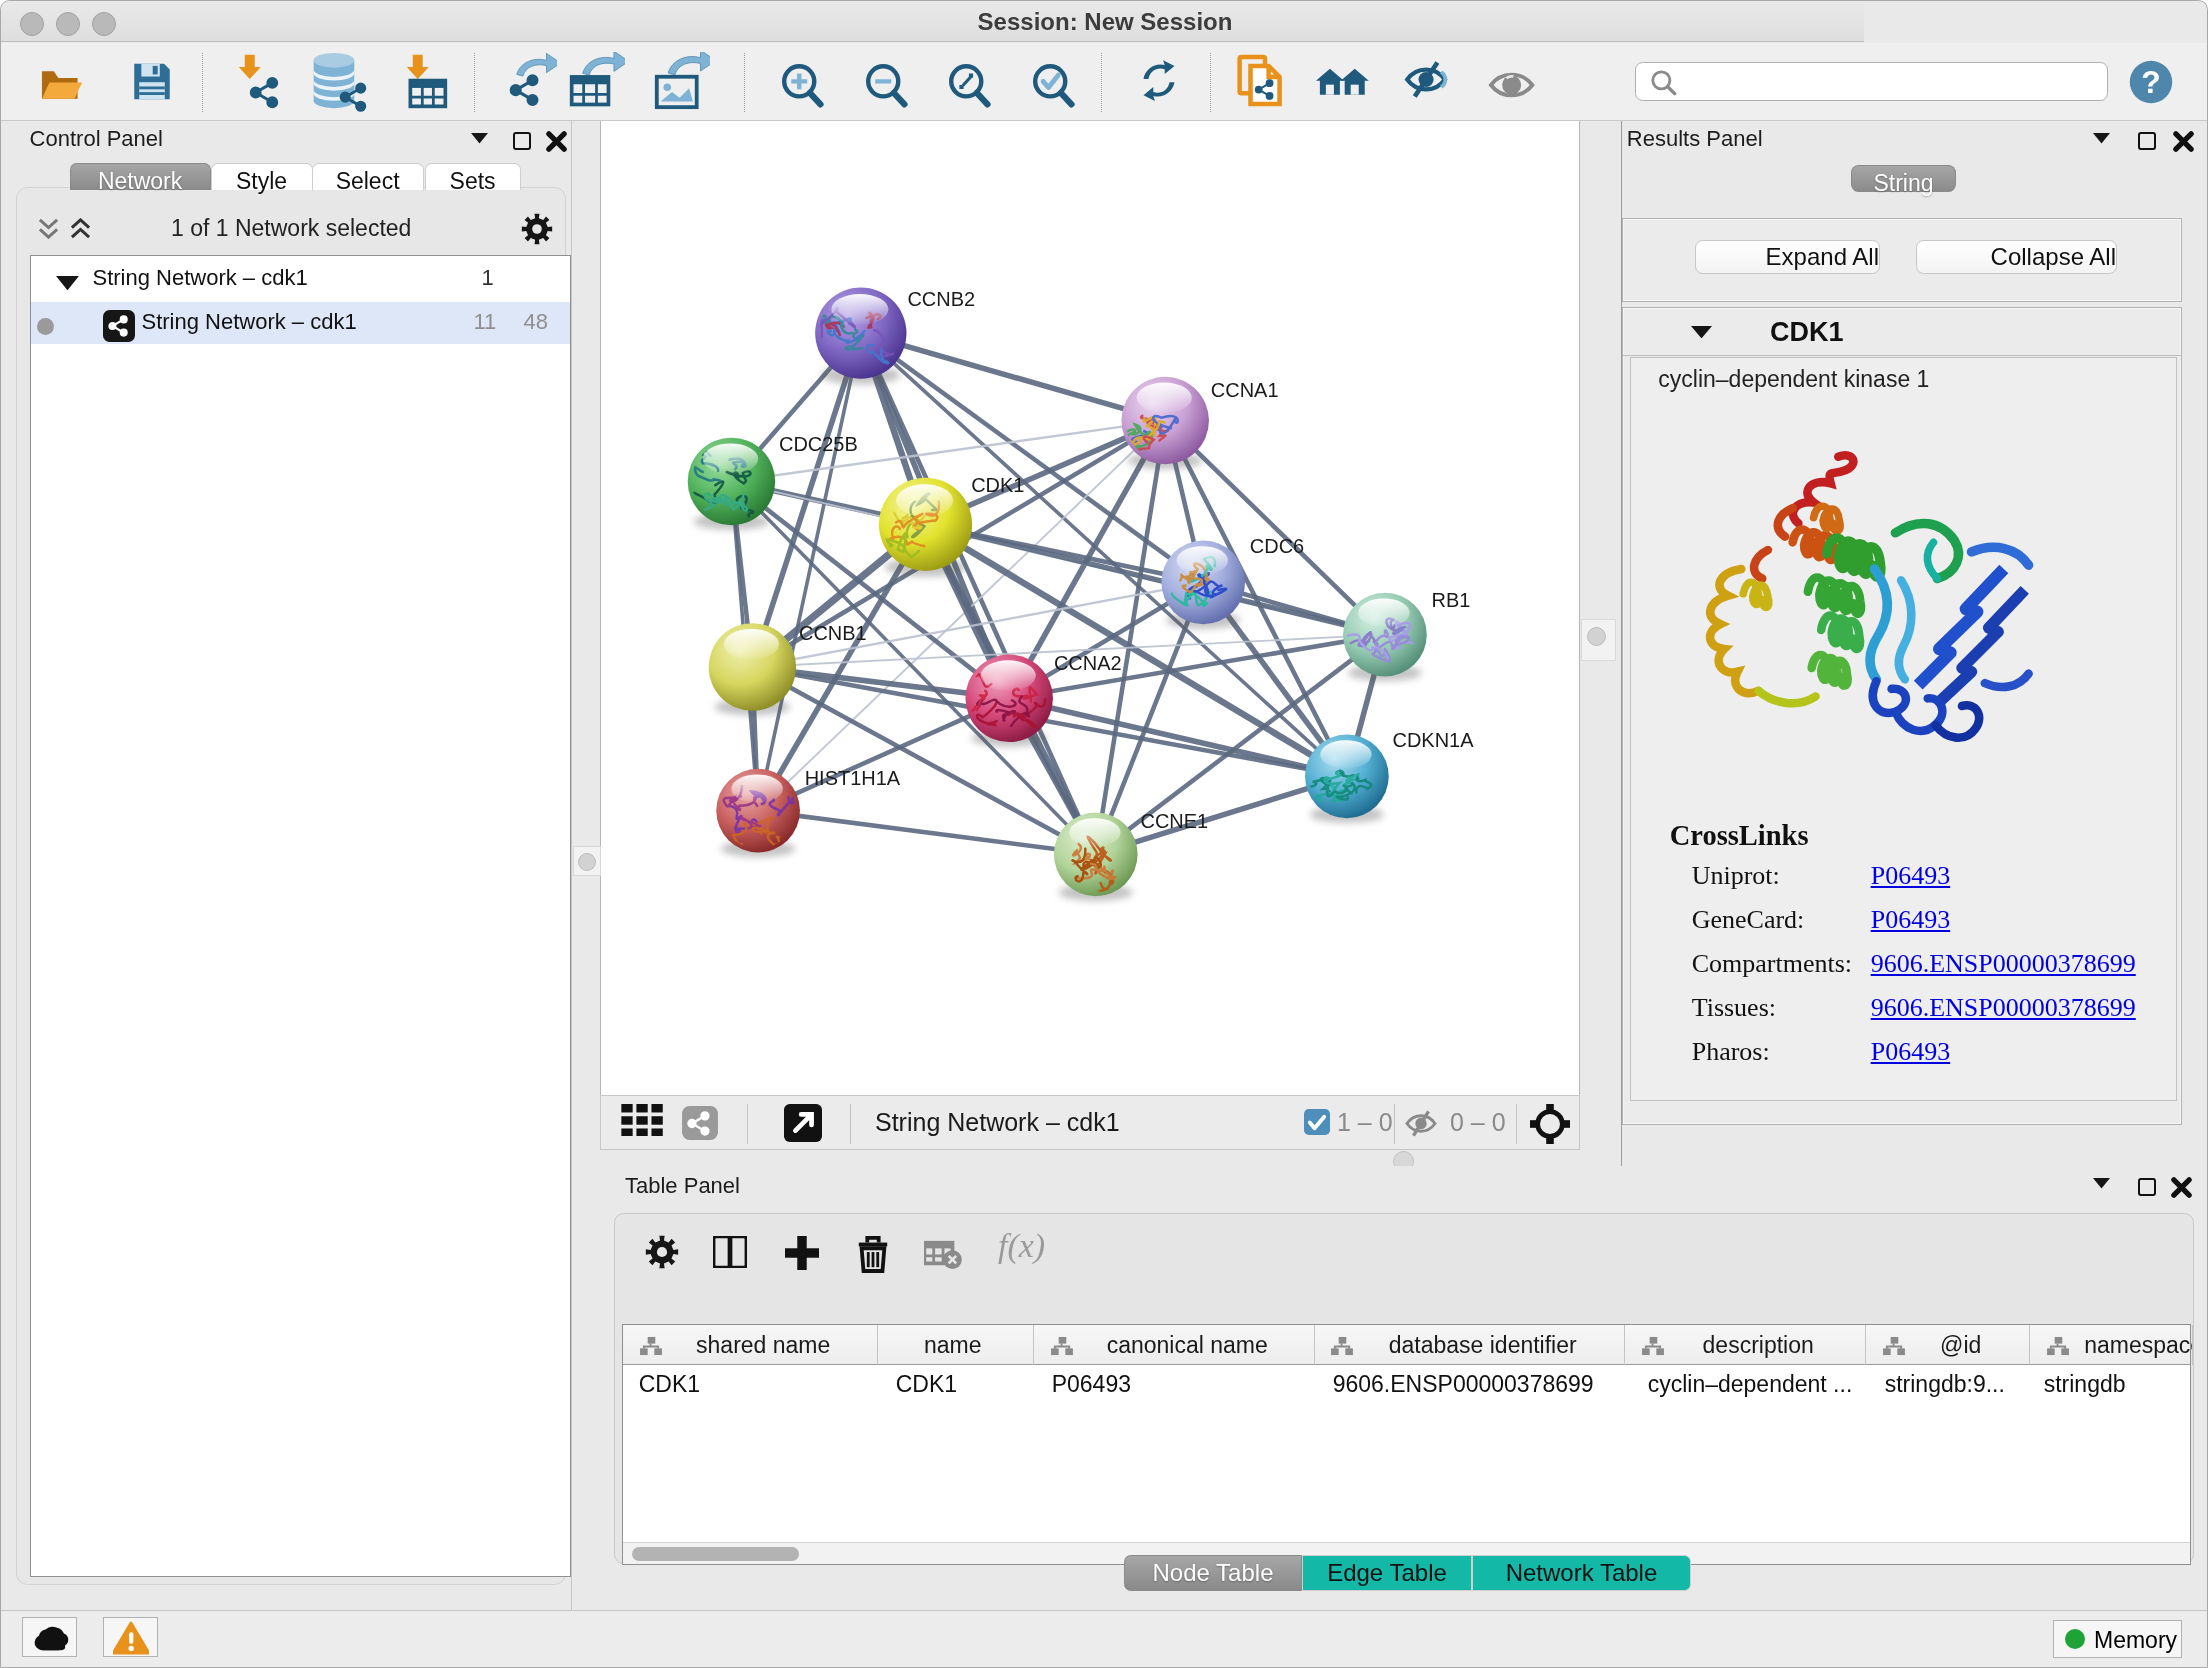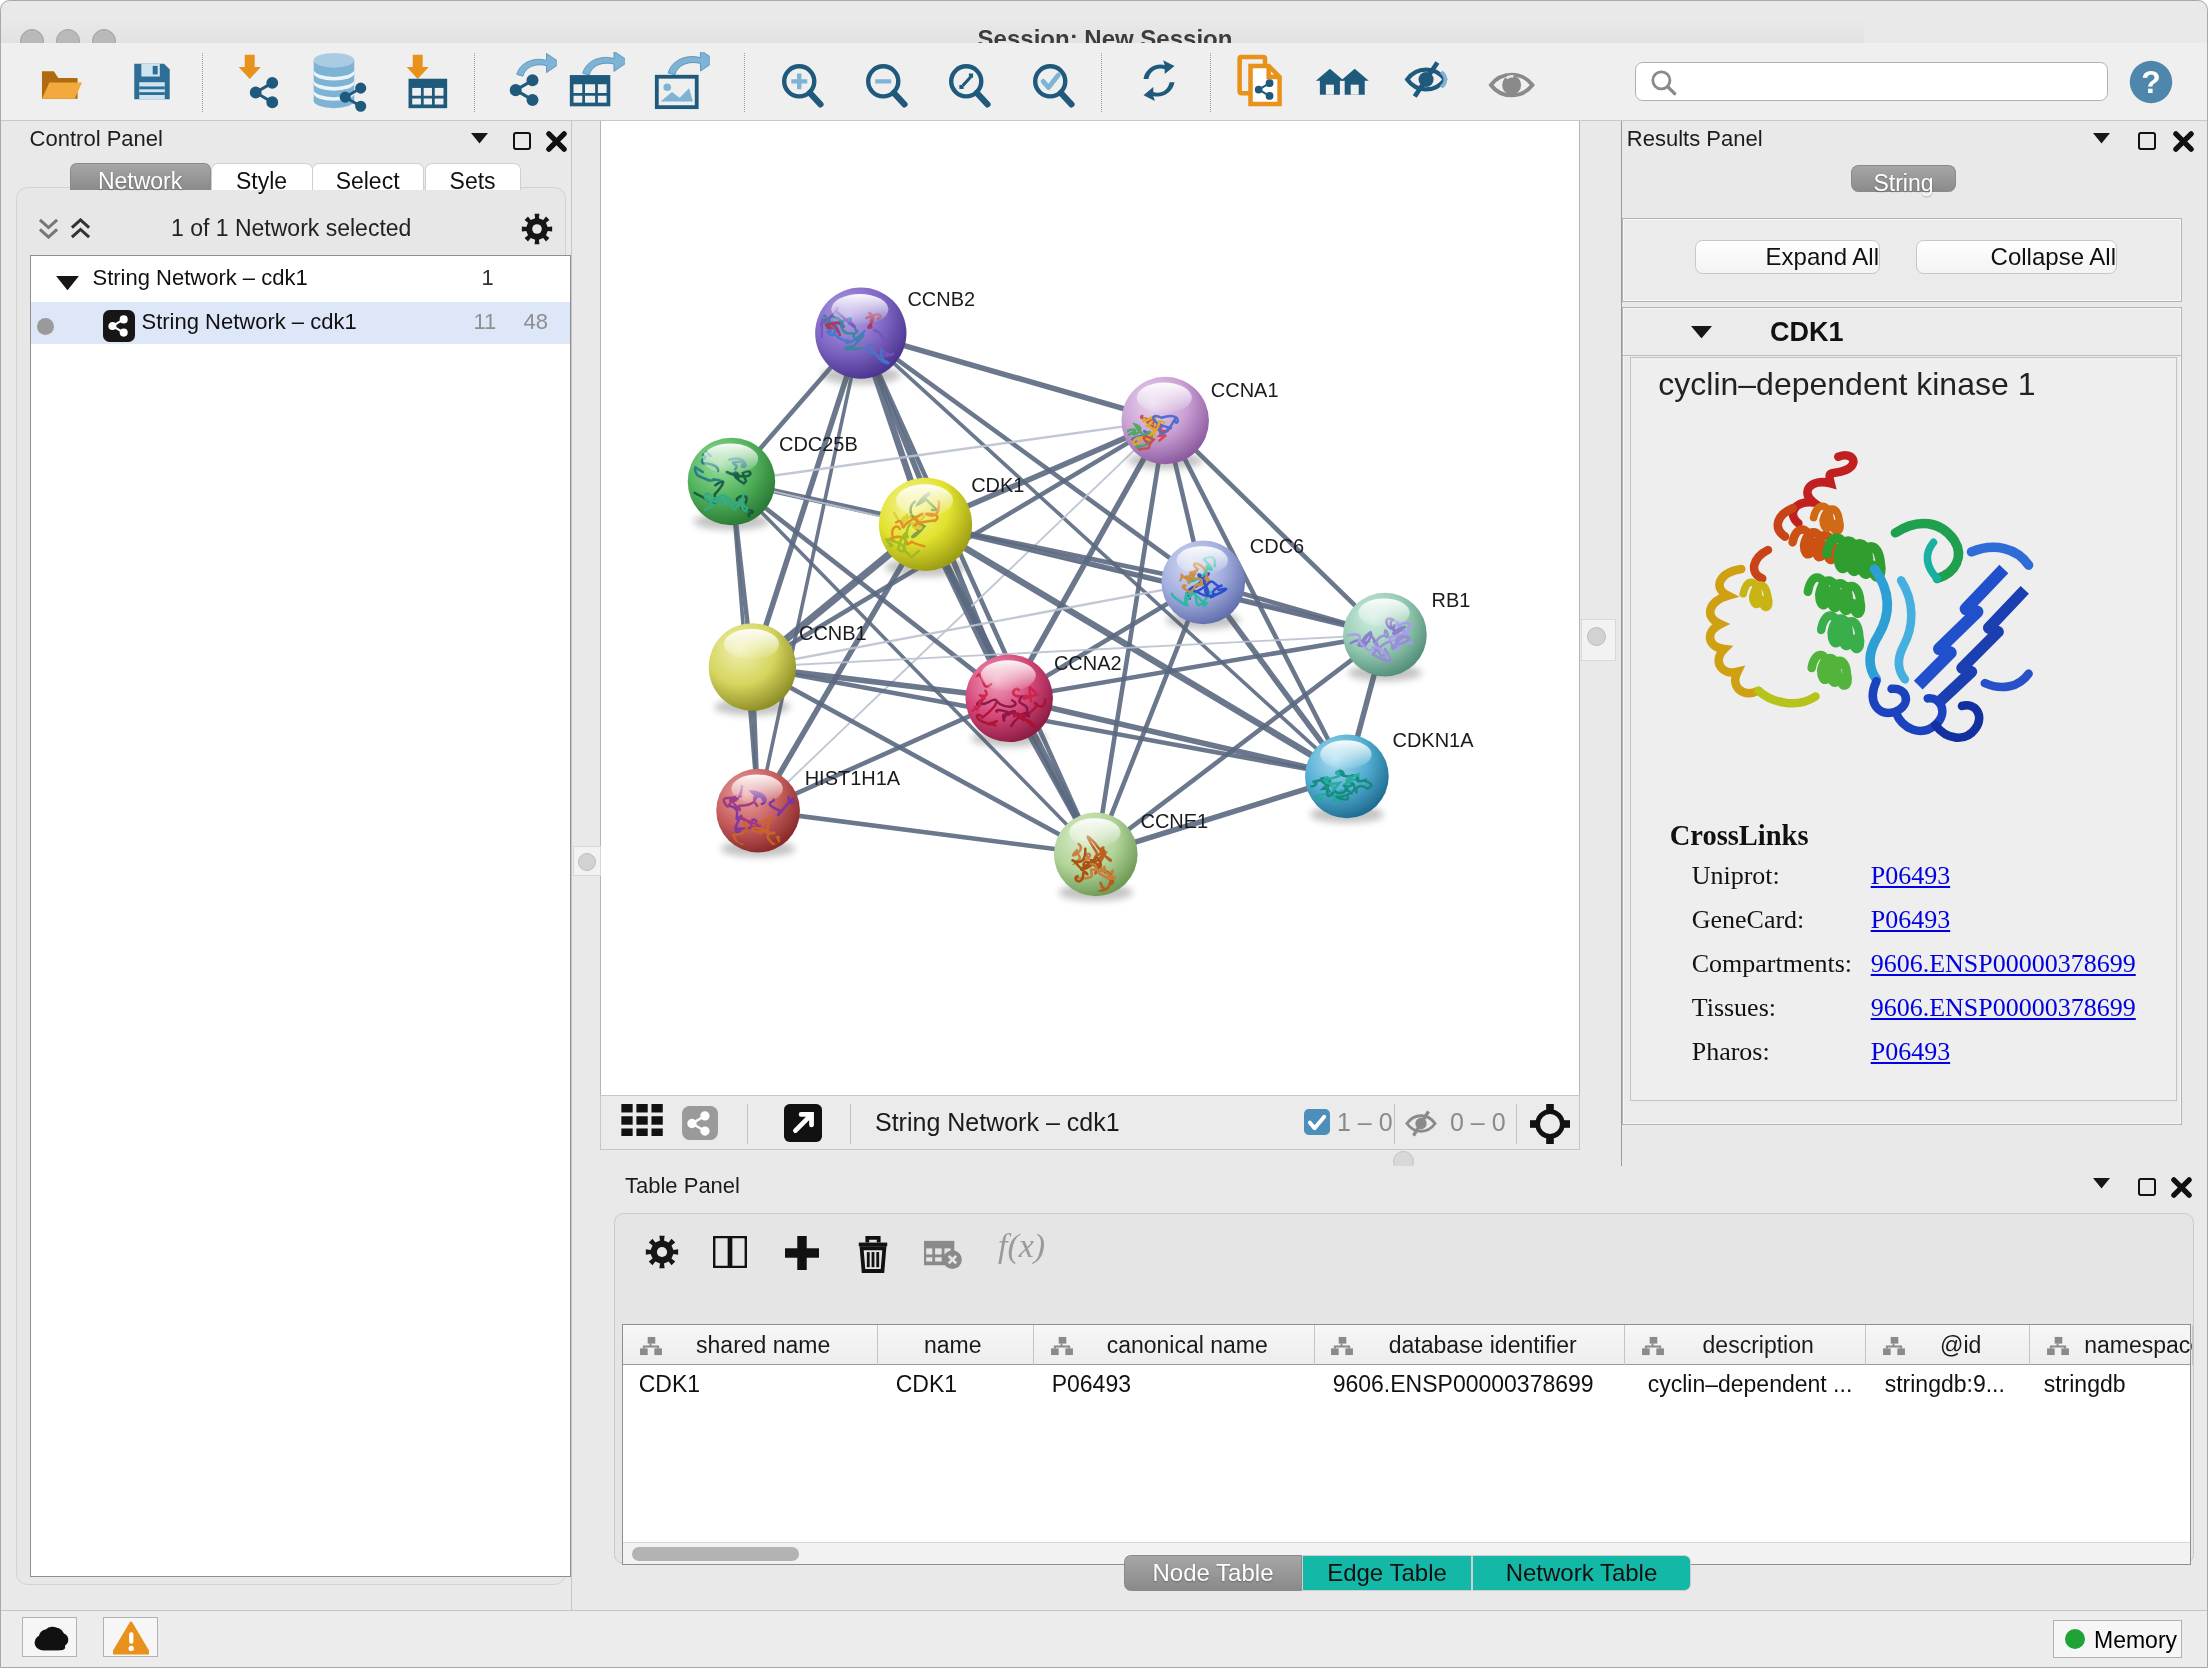--- a/index.html
+++ b/index.html
@@ -1,17 +1,17 @@
 <!DOCTYPE html>
 <html style="font-size:15px"><head><meta charset="utf-8"><style>
   html,body{margin:0;padding:0;background:#fff;}
   *{box-sizing:border-box;}
   body{font-family:"Liberation Sans",sans-serif;}
   #win{position:relative;width:2208px;height:1668px;background:#e9e9e9;overflow:hidden;border:1px solid #a8a8a8;border-radius:9.5px 9.5px 0 0;}
-  #titlebar{position:absolute;left:0;top:17px;width:1863px;height:41px;background:linear-gradient(#e9e9e9,#dedede);border-bottom:1px solid #bdbdbd;}
+  #titlebar{position:absolute;left:0;top:0;width:1863px;height:41px;background:linear-gradient(#e9e9e9,#dedede);border-bottom:1px solid #bdbdbd;}
   .tl{position:absolute;top:11.4px;width:24px;height:24px;border-radius:50%;background:#b9b9b9;border:1px solid #a2a2a2;}
   #title{position:absolute;top:6.7px;left:0;width:2208px;text-align:center;font-size:24px;font-weight:600;color:#3c3c3c;}
   #toolbar{position:absolute;left:0;top:42px;width:2208px;height:78px;background:#eeefee;border-bottom:1px solid #c9c9c9;}
   .tbdiv{position:absolute;top:9.5px;height:59px;width:0;border-left:1.9px dotted #9a9a9a;}
   #searchbox{position:absolute;left:1634px;top:19px;width:473px;height:39px;background:#fff;border:1px solid #b0b0b0;border-radius:7.6px;}
   #cpanel{position:absolute;left:7.6px;top:120px;width:563px;height:1489px;background:#e9e9e9;border-right:1px solid #c6c6c6;}
   .phead{font-size:22px;color:#1c1c1c;}
   .tab{position:absolute;top:42px;height:27px;z-index:3;background:#fff;border:1px solid #cfcfcf;border-bottom:none;border-radius:6.7px 6.7px 0 0;text-align:center;font-size:23px;color:#111;line-height:35px;}
   .tabsel{background:linear-gradient(#a6a6a6,#8a8a8a);color:#fff;border-color:#8a8a8a;text-shadow:0 1px 1.9px rgba(0,0,0,.3);}
   #cbox{position:absolute;left:7.6px;top:66px;width:550px;height:1398px;background:#e7e7e7;border:1px solid #d2d2d2;border-radius:11.4px;}
@@ -622,21 +622,21 @@
       <div class="btn" style="left:73px;top:119px;width:185px;height:34px;line-height:32px;">Expand All</div>
       <div class="btn" style="left:294px;top:119px;width:201px;height:34px;line-height:32px;">Collapse All</div>
       <div class="etched" style="position:absolute;left:0px;top:186px;width:560px;height:818px;">
         <div style="position:absolute;left:0;top:0;width:100%;height:48px;border-bottom:1px solid #bdbdbd;">
           <svg width="21" height="12.4" viewBox="0 0 22 13" style="position:absolute;left:68px;top:18px;">
             <path d="M0 0 L22 0 L11 13 Z" fill="#161616"></path>
           </svg>
           <span style="position:absolute;left:147px;top:8.6px;font-size:27px;font-weight:bold;color:#111;">CDK1</span>
         </div>
         <div style="position:absolute;left:6.7px;top:49px;width:547px;height:744px;background:#eee;border:1px solid #c2c2c2;">
-          <div style="position:absolute;left:27.6px;top:7.6px;font-size:32px;color:#222;">cyclin–dependent kinase 1</div>
+          <div style="position:absolute;left:27.6px;top:7.6px;font-size:23px;color:#222;">cyclin–dependent kinase 1</div>
           <div style="position:absolute;left:57px;top:93px;"><svg width="352" height="314" viewBox="0 0 370 330">
               <path d="M158 6 C174 0, 180 14, 166 20 C152 26, 146 18, 150 34 C128 28, 118 44, 132 54 C112 52, 104 66, 116 76" fill="none" stroke="#c22020" stroke-width="9" stroke-linecap="round"></path>
               <path d="M 110 96 c 3 -18, 17 -18, 19 0 c 4 15, -7 17, -7 3 c 3 -18, 17 -18, 19 0 c 4 15, -7 17, -7 3 c 3 -18, 17 -18, 19 0 c 4 15, -7 17, -7 3" fill="none" stroke="#cc5214" stroke-width="9" stroke-linecap="round"></path>
               <path d="M110 60 C92 68, 90 82, 102 90 M84 104 C68 112, 64 128, 78 134" fill="none" stroke="#c84418" stroke-width="9" stroke-linecap="round"></path>
               <path d="M 132 70 c 3 -16, 16 -16, 17 0 c 4 14, -7 15, -7 3 c 3 -16, 16 -16, 17 0 c 4 14, -7 15, -7 3" fill="none" stroke="#d06a14" stroke-width="8" stroke-linecap="round"></path>
               <path d="M56 124 C32 128, 26 144, 42 152 C22 158, 16 174, 34 182 C18 190, 20 206, 38 208 C26 220, 34 236, 52 232 C44 248, 58 260, 74 252" fill="none" stroke="#cfa012" stroke-width="9" stroke-linecap="round"></path>
               <path d="M 58 150 c 3 -16, 14 -16, 16 0 c 4 14, -6 15, -6 3 c 3 -16, 14 -16, 16 0 c 4 14, -6 15, -6 3" fill="none" stroke="#c8b414" stroke-width="8" stroke-linecap="round"></path>
               <path d="M74 252 C90 266, 116 270, 134 258" fill="none" stroke="#b4c41a" stroke-width="9" stroke-linecap="round"></path>
               <path d="M 146 108 c 3 -22, 18 -22, 20 0 c 4 19, -8 21, -8 3 c 3 -22, 18 -22, 20 0 c 4 19, -8 21, -8 3 c 3 -22, 18 -22, 20 0 c 4 19, -8 21, -8 3 c 3 -22, 18 -22, 20 0 c 4 19, -8 21, -8 3" fill="none" stroke="#2f9e2f" stroke-width="10" stroke-linecap="round"></path>
               <path d="M 126 148 c 3 -20, 17 -20, 19 0 c 4 17, -7 19, -7 3 c 3 -20, 17 -20, 19 0 c 4 17, -7 19, -7 3 c 3 -20, 17 -20, 19 0 c 4 17, -7 19, -7 3 c 3 -20, 17 -20, 19 0 c 4 17, -7 19, -7 3" fill="none" stroke="#35a635" stroke-width="9" stroke-linecap="round"></path>

